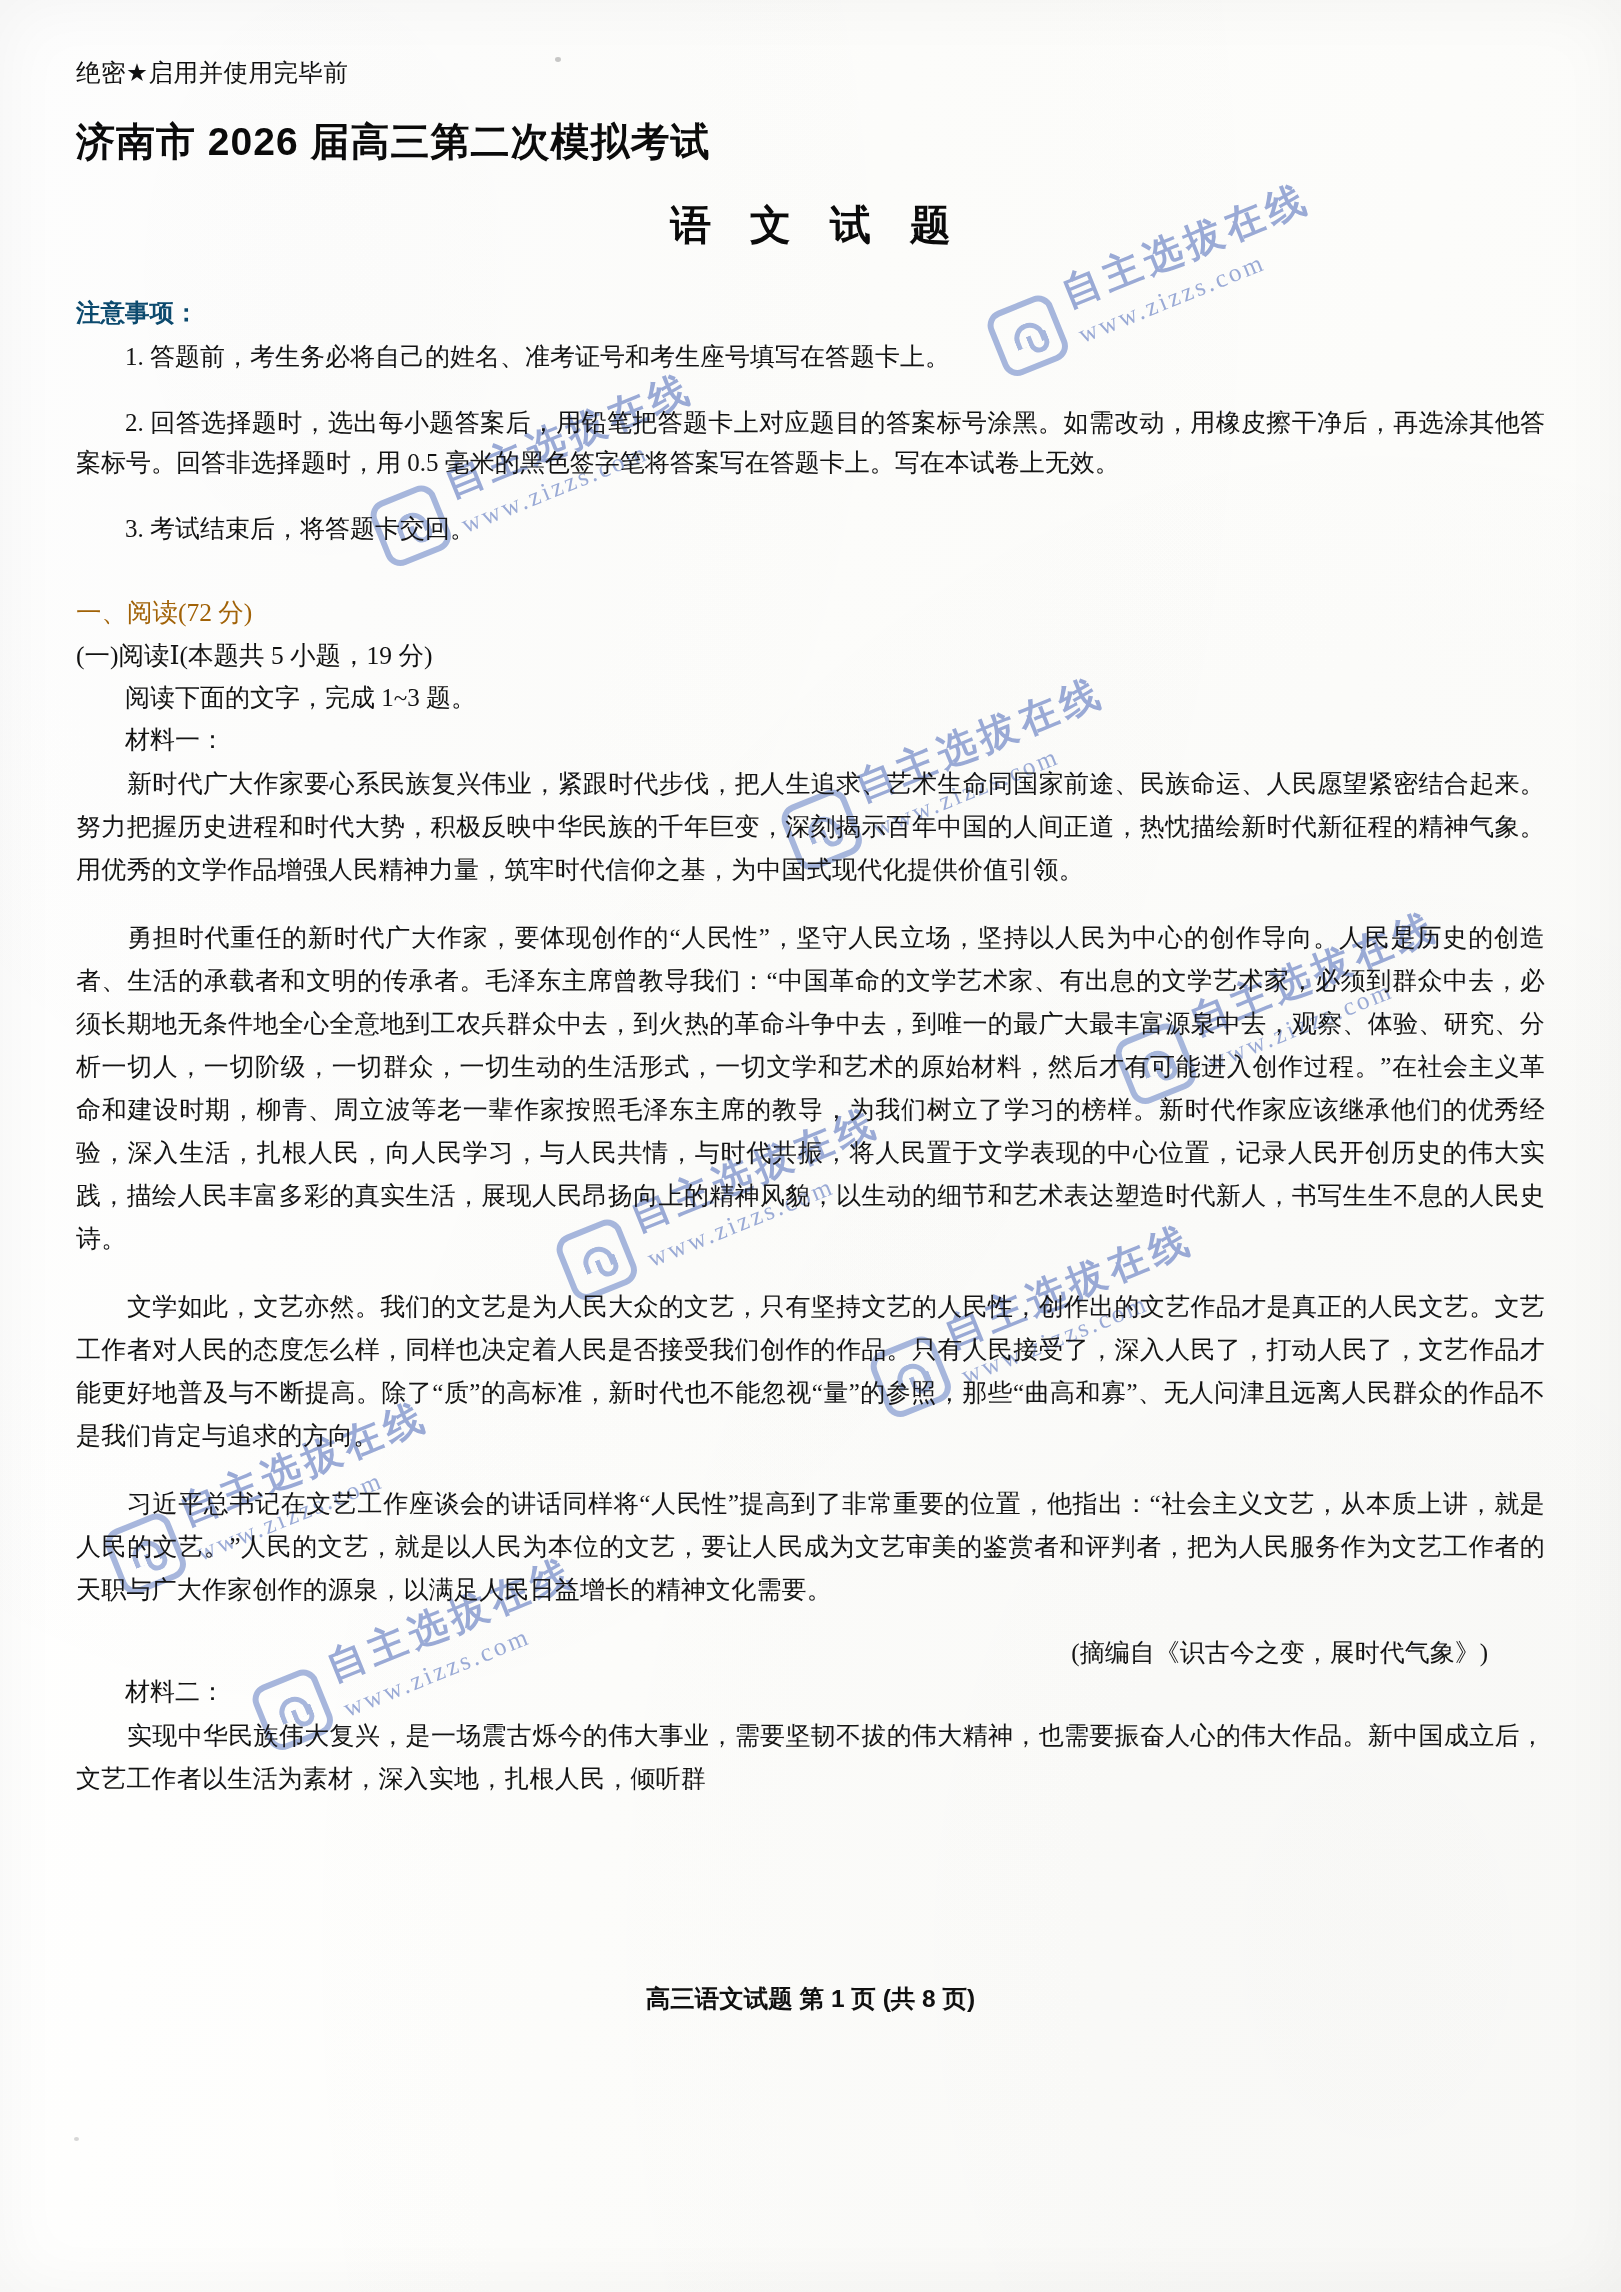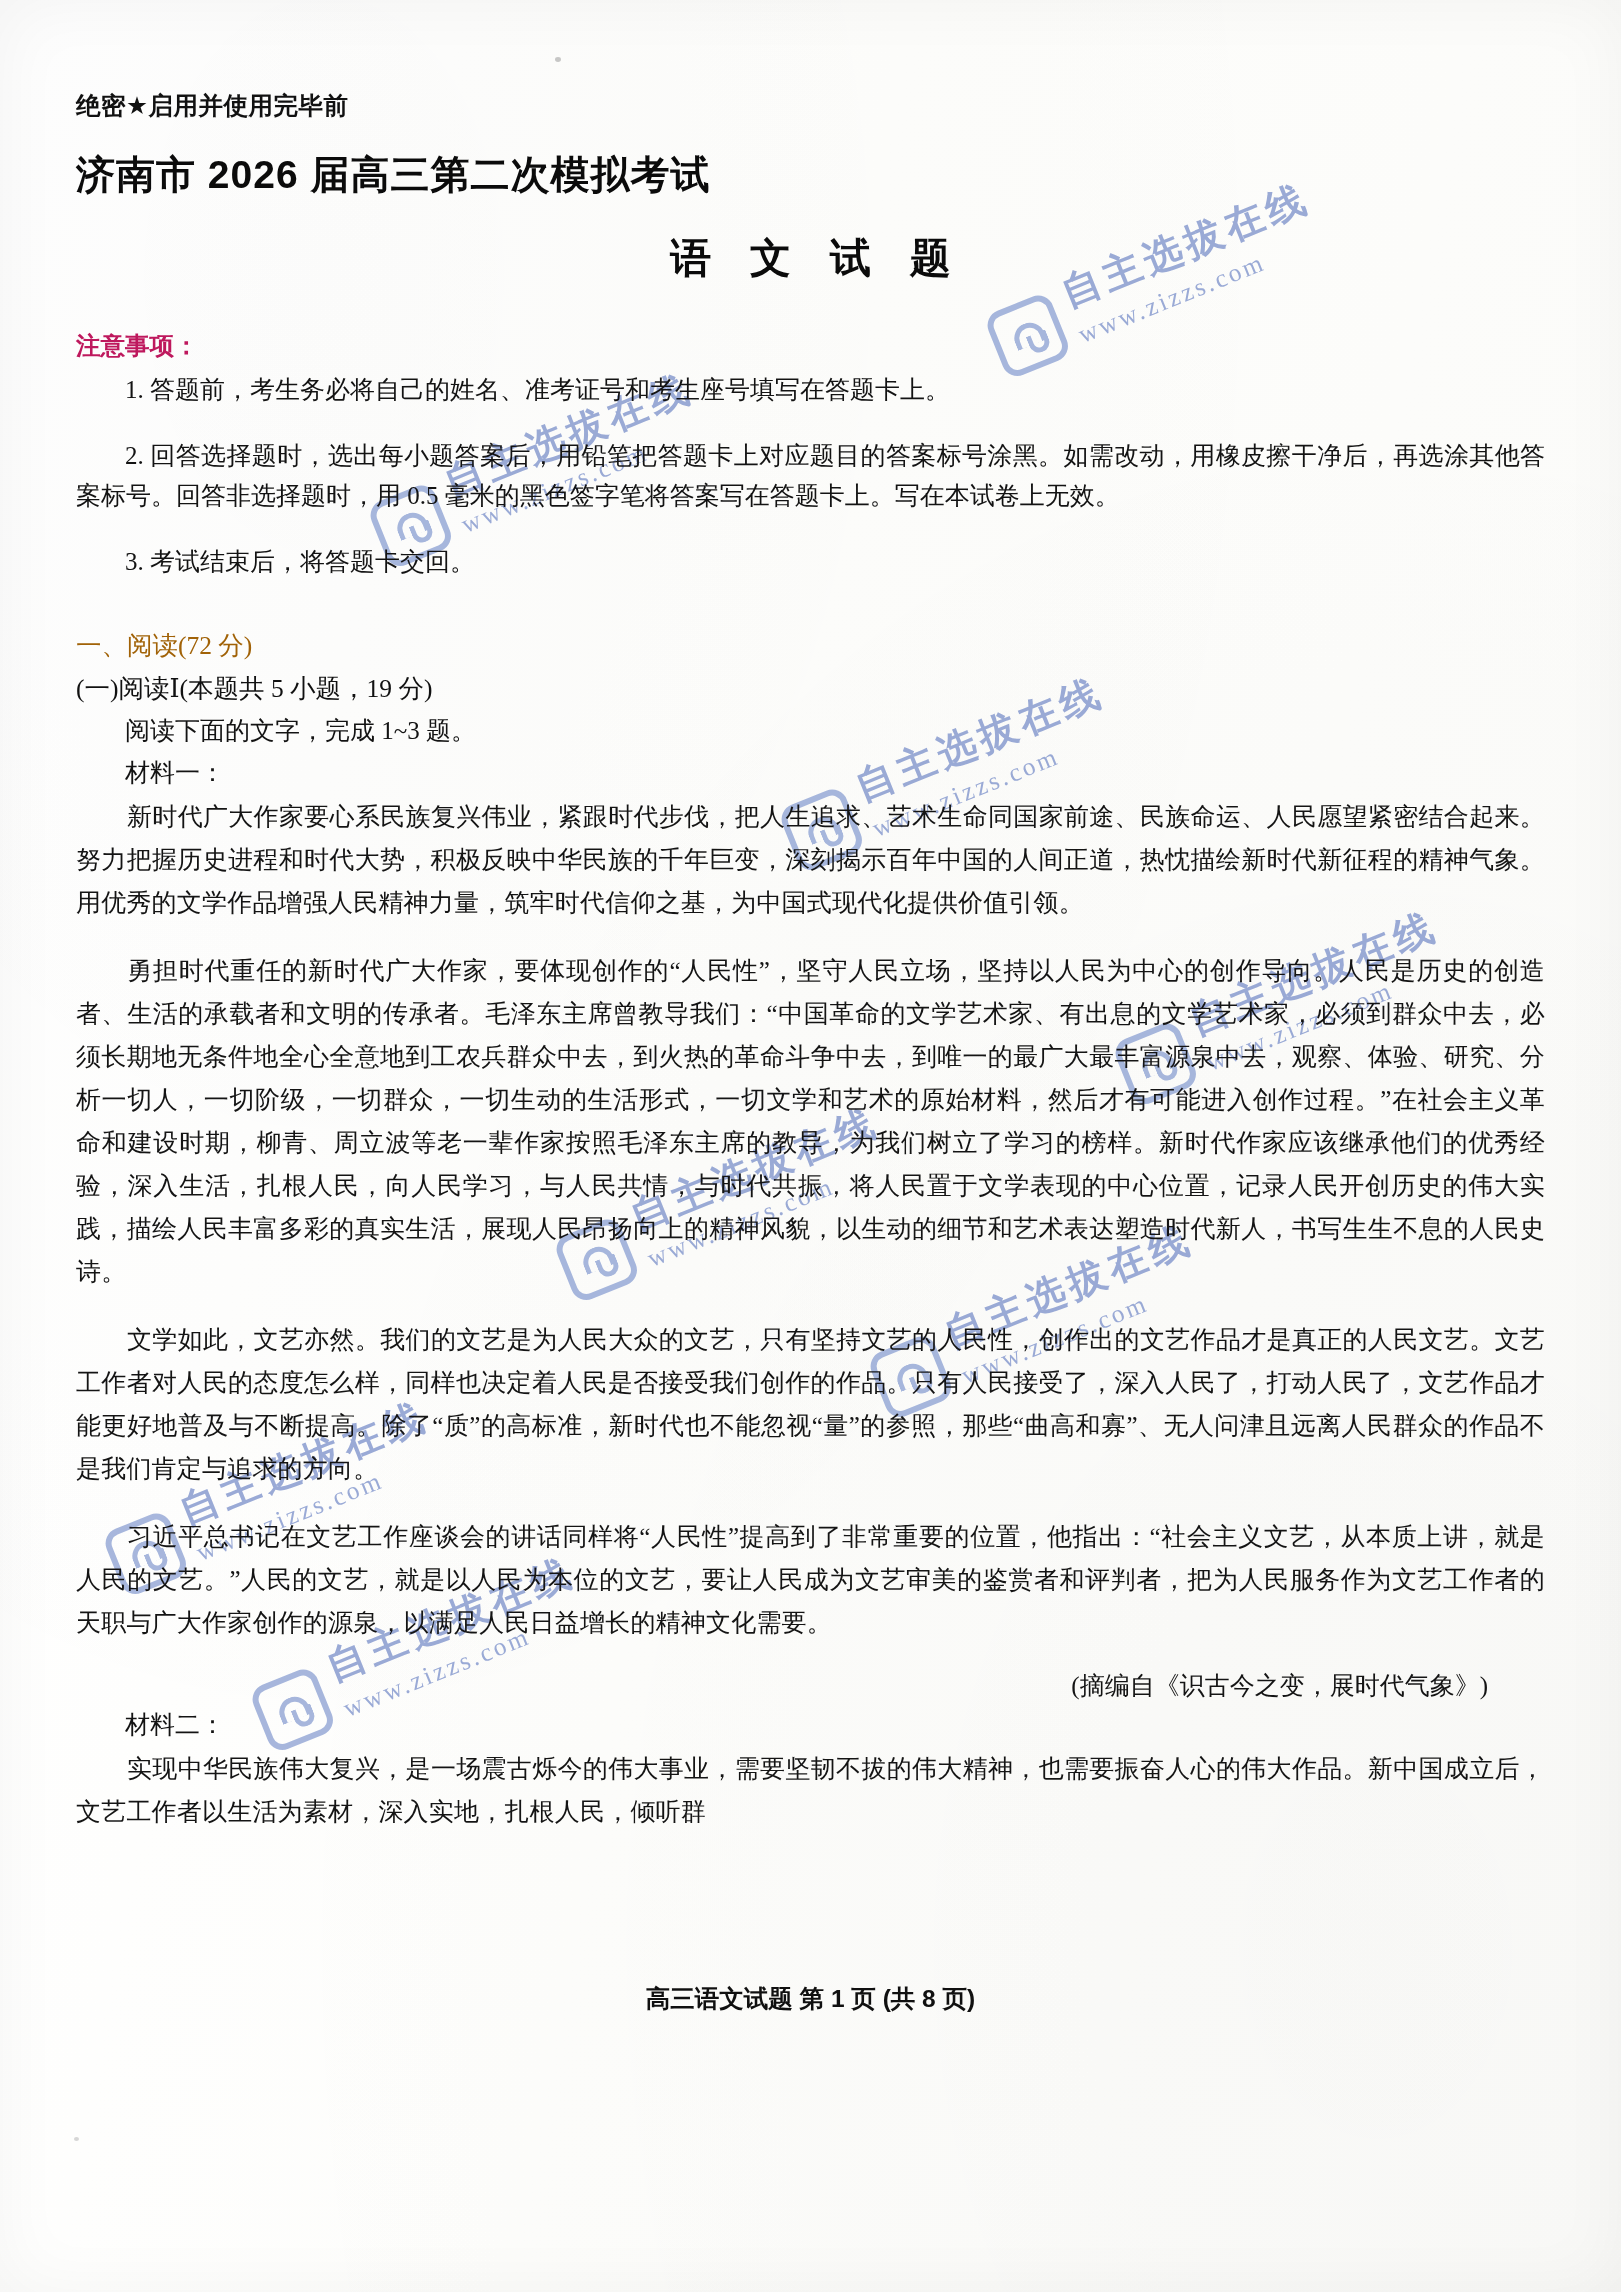--- a/index.html
+++ b/index.html
@@ -52,23 +52,23 @@
   }
 
   #content {
     position: relative;
     z-index: 5;
     padding: 0 76px;
   }
 
   
   .secrecy-line {
-    margin-top: 89px;
-    font-family: "Liberation Sans", "DejaVu Sans", sans-serif;
-    font-weight: bold;
+    margin-top: 56px;
+    font-family: "Liberation Sans", "DejaVu Sans", sans-serif;
+    font-weight: normal;
     font-size: 24.5px;
     letter-spacing: 0.5px;
     color: #111;
   }
 
   .exam-title {
     margin-top: 25.5px;
     text-align: left;
     font-family: "Liberation Sans", "DejaVu Sans", sans-serif;
     font-weight: bold;
@@ -87,21 +87,21 @@
     text-indent: 13.7px;
     color: #0b0b0b;
   }
 
   
   .notice-block { margin-top: 43px; }
   .notice-heading {
     font-family: "Liberation Sans", "DejaVu Sans", sans-serif;
     font-weight: bold;
     font-size: 24.5px;
-    color: #be185d;
+    color: #0c4a6e;
   }
   .notice-item {
     margin-top: 8.8px;
     font-size: 25px;
     line-height: 1.62;
     text-align: justify;
     text-indent: 49px;
     color: #131313;
   }
 

